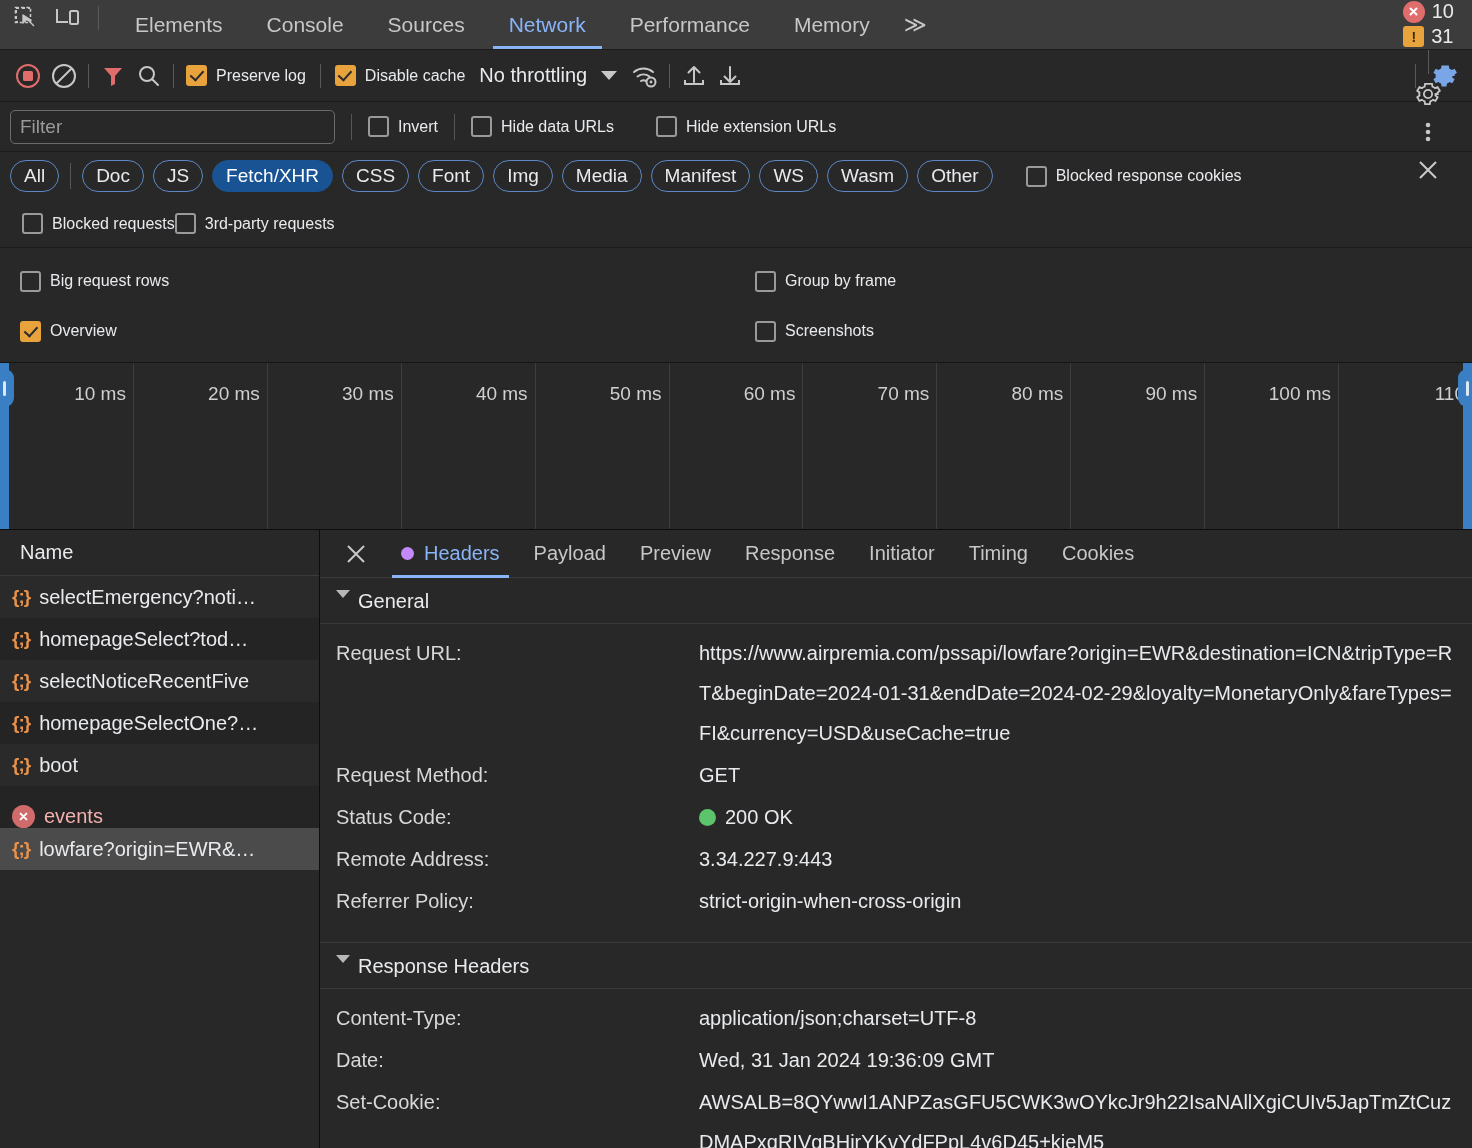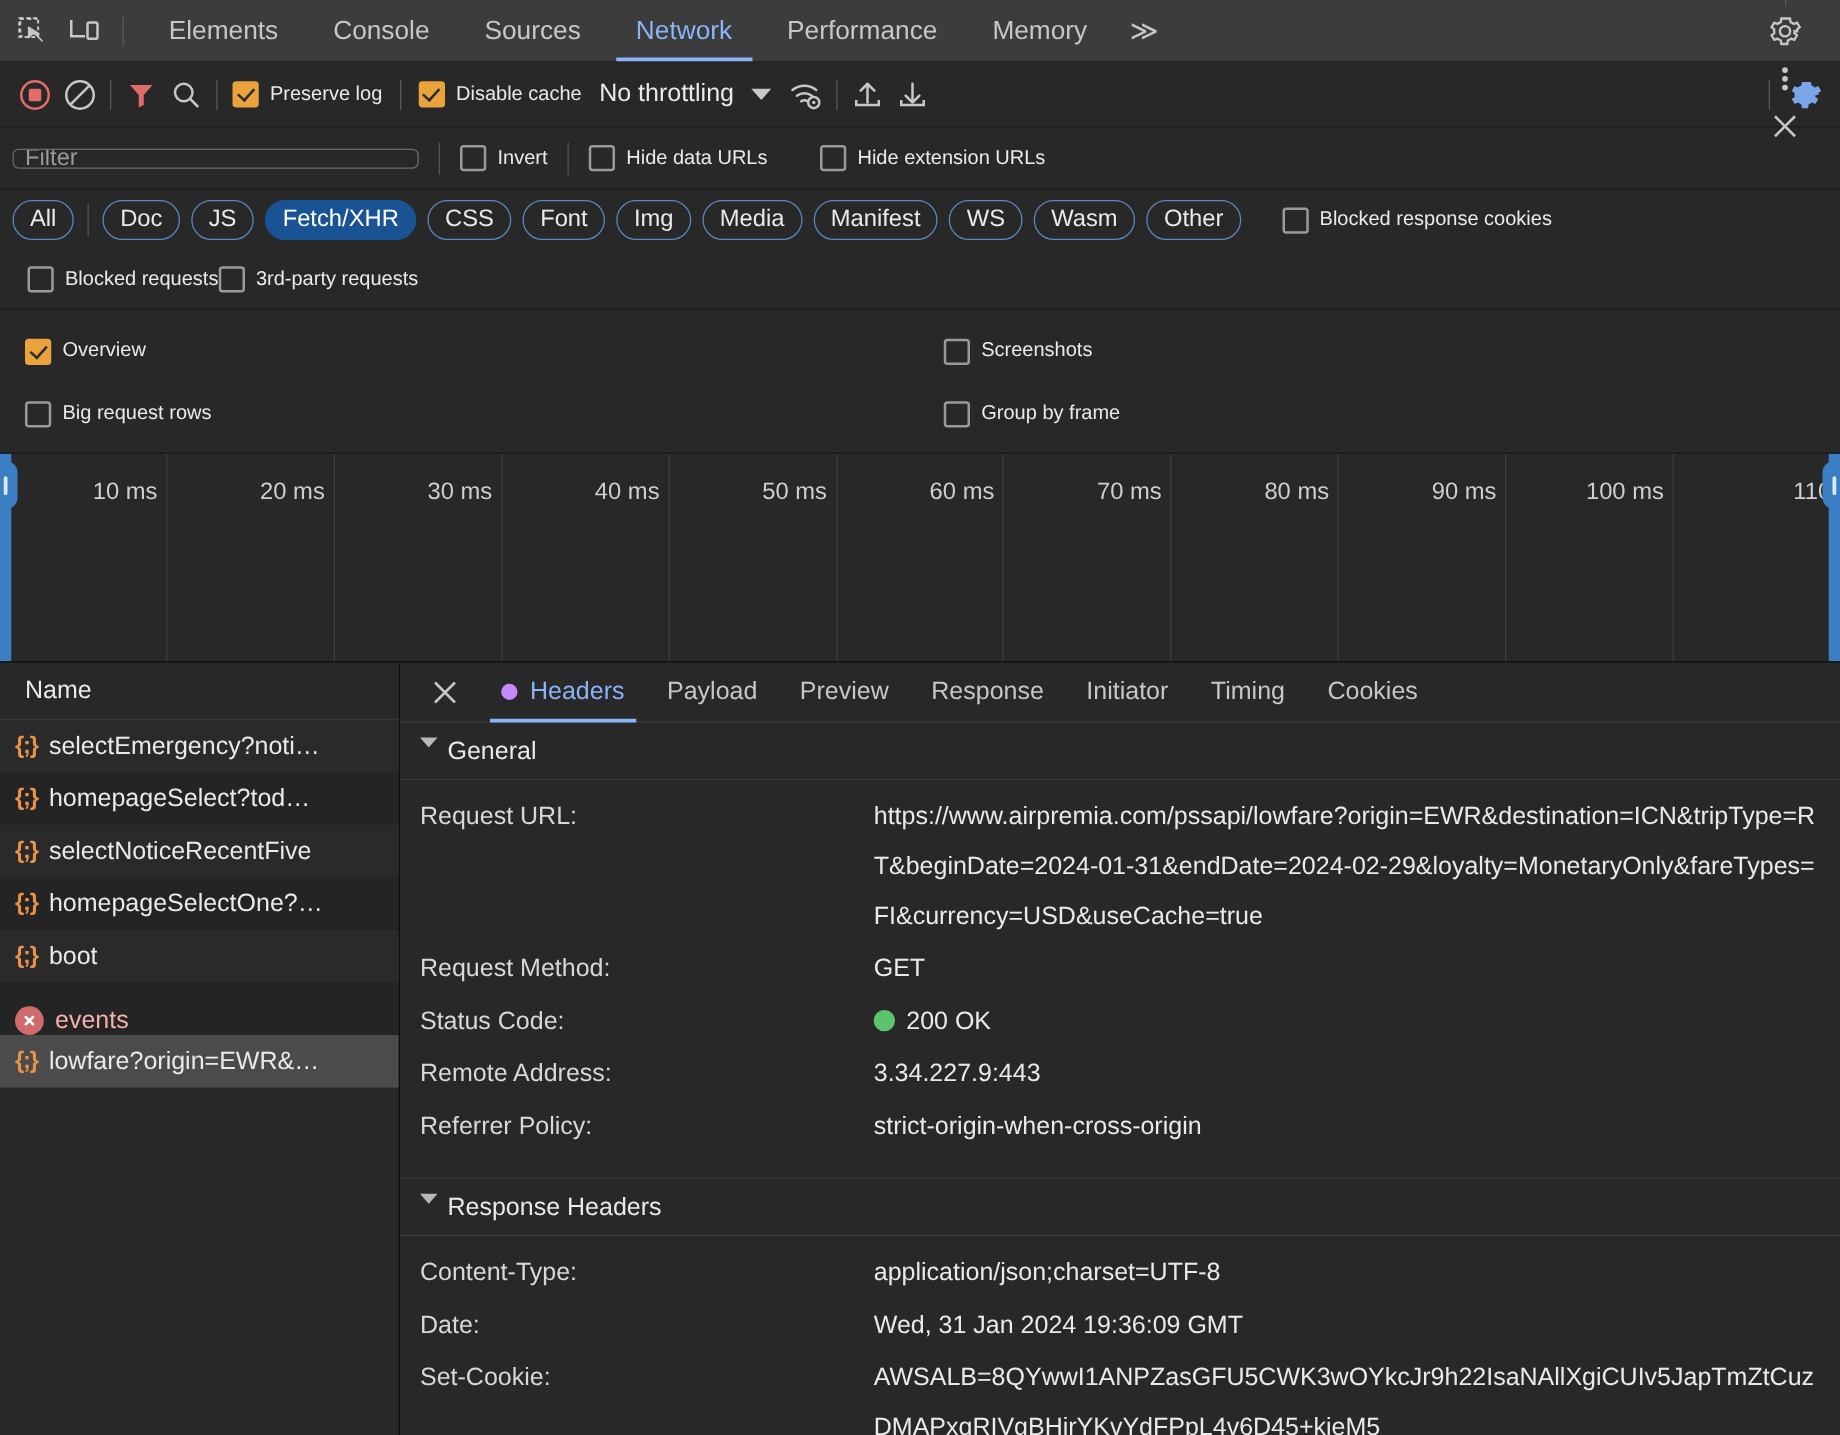--- a/index.html
+++ b/index.html
@@ -9,21 +9,21 @@
     font-family: "Liberation Sans", sans-serif;
     color: #e8eaed;
     overflow: hidden;
   }
   #app { width: 1472px; height: 1148px; display: flex; flex-direction: column; }
 
   
   .tabstrip {
     height: 50px; min-height: 50px;
     background: #3c3c3c;
-    display: flex; align-items: center;
+    display: flex; align-items: flex-start;
     border-bottom: 1px solid #1c1c1c;
     position: relative;
   }
   .tb-icons { display: flex; align-items: center; padding: 0 8px; gap: 6px; }
   .icon-btn {
     width: 36px; height: 36px;
     display: flex; align-items: center; justify-content: center;
     border-radius: 3px; cursor: pointer;
   }
   .vsep { width: 1px; height: 24px; background: #5a5a5a; margin: 0 6px; }
@@ -69,21 +69,21 @@
   .caret-dn { width:0;height:0;border-left:8px solid transparent;border-right:8px solid transparent;border-top:9px solid #c8c8c8; }
   .toolbar-right { margin-left: auto; display: flex; align-items: center; gap: 4px; }
 
   
   .filterbar {
     min-height: 50px; background: #282828;
     display: flex; align-items: center; padding: 0 10px; gap: 0;
     border-bottom: 1px solid #1b1b1b;
   }
   .filter-input {
-    width: 325px; height: 16px;
+    width: 325px; height: 34px;
     background: #282828; border: 1px solid #6b6b6b; border-radius: 5px;
     color: #e8eaed; font-size: 19px; padding: 0 9px;
     font-family: "Liberation Sans", sans-serif;
     outline: none;
   }
   .filter-input::placeholder { color: #9a9a9a; }
   .fb-sep { width: 1px; height: 26px; background: #555; margin: 0 16px; }
 
   
   .chipbar { min-height: 48px; background: #282828; display: flex; align-items: center; padding: 0 10px; gap: 9px; }
@@ -329,39 +329,39 @@
     <label class="cbx-label">
       <span class="cbx"></span>
       <span>3rd-party requests</span>
     </label>
   </div>
 
   <div class="settings-pane">
     <div class="set-row">
       <div class="set-col-1">
         <label class="cbx-label">
+          <span class="cbx"></span>
+          <span>Big request rows</span>
+        </label>
+      </div>
+      <label class="cbx-label">
+        <span class="cbx"></span>
+        <span>Group by frame</span>
+      </label>
+    </div>
+    <div class="set-row">
+      <div class="set-col-1">
+        <label class="cbx-label">
           <span class="cbx checked"></span>
           <span>Overview</span>
         </label>
       </div>
       <label class="cbx-label">
         <span class="cbx"></span>
         <span>Screenshots</span>
-      </label>
-    </div>
-    <div class="set-row">
-      <div class="set-col-1">
-        <label class="cbx-label">
-          <span class="cbx"></span>
-          <span>Big request rows</span>
-        </label>
-      </div>
-      <label class="cbx-label">
-        <span class="cbx"></span>
-        <span>Group by frame</span>
       </label>
     </div>
   </div>
 
   <div class="overview">
     <div class="ov-grid">
       <div class="ov-cell">
           <span class="ov-tick">10 ms</span>
         </div>
       <div class="ov-cell">

